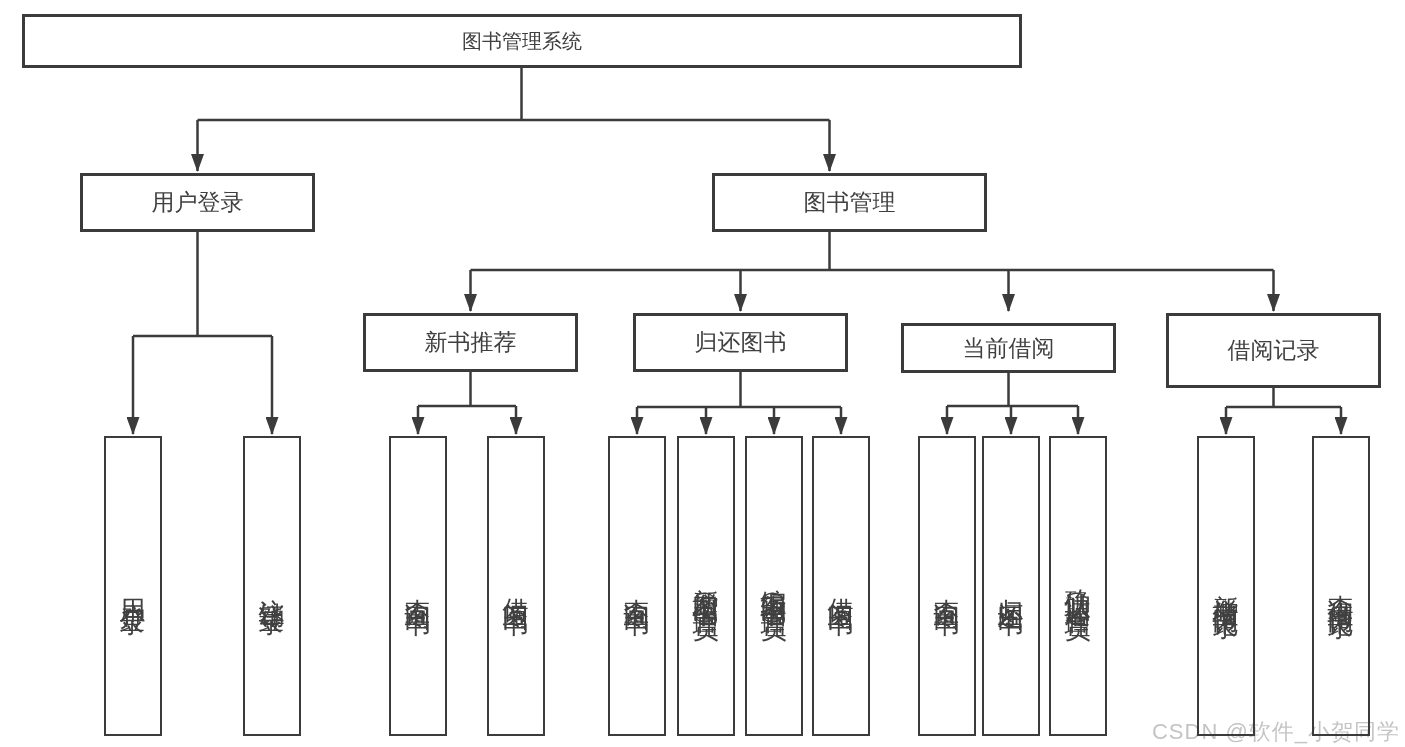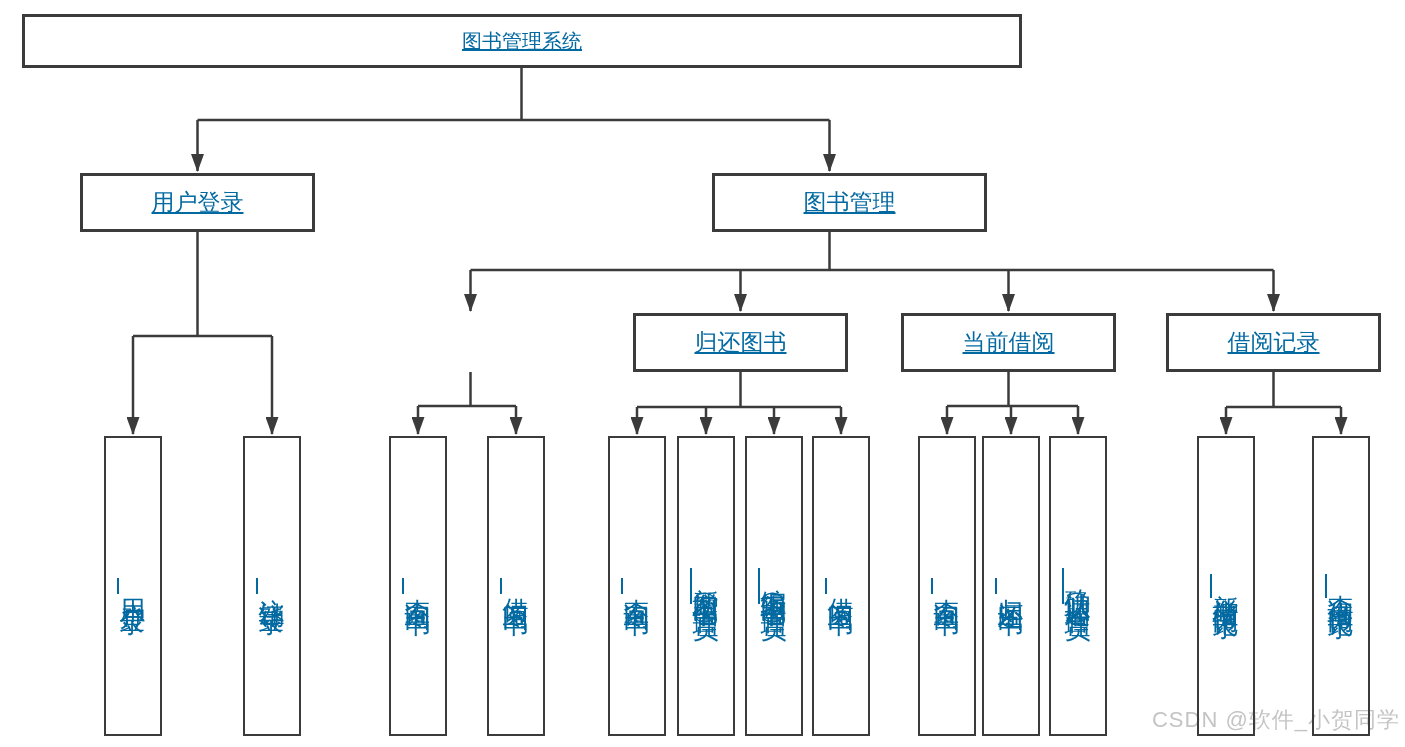--- a/index.html
+++ b/index.html
@@ -20,42 +20,41 @@
     left: 0; top: 0;
     width: 1405px;
     height: 747px;
     z-index: 1;
   }
   .node {
     position: absolute;
     box-sizing: border-box;
     background: #ffffff;
     border: 3px solid #3b3b3b;
-    color: #0369a1;
+    color: #404040;
     display: flex;
     align-items: center;
     justify-content: center;
     z-index: 2;
     white-space: nowrap;
-    text-decoration: underline;
   }
   .node.root  { font-size: 20px; }
   .node.level { font-size: 23px; }
   .node.leaf  { border-width: 2.5px; }
   .vtext {
     writing-mode: vertical-rl;
     text-orientation: mixed;
     font-size: 26px;
     letter-spacing: 4px;
     line-height: 1;
   }
   #watermark {
     position: absolute;
     right: 5px;
-    bottom: 12px;
+    bottom: 0;
     font-size: 22px;
     color: #c4c4c4;
     z-index: 3;
     mix-blend-mode: darken;
     letter-spacing: 1px;
   }
 </style>
 </head>
 <body>
 
@@ -122,27 +121,30 @@
     <span>图书管理系统</span>
   </div>
 
   <div class="node level" style="left:80px;top:173px;width:235px;height:59px">
     <span>用户登录</span>
   </div>
   <div class="node level" style="left:712px;top:173px;width:275px;height:59px">
     <span>图书管理</span>
   </div>
 
+  <div class="node level" style="left:363px;top:313px;width:215px;height:59px">
+    <span>新书推荐</span>
+  </div>
   <div class="node level" style="left:633px;top:313px;width:215px;height:59px">
     <span>归还图书</span>
   </div>
-  <div class="node level" style="left:901px;top:313px;width:215px;height:59px">
+  <div class="node level" style="left:901px;top:323px;width:215px;height:50px">
     <span>当前借阅</span>
   </div>
-  <div class="node level" style="left:1166px;top:313px;width:215px;height:59px">
+  <div class="node level" style="left:1166px;top:313px;width:215px;height:75px">
     <span>借阅记录</span>
   </div>
 
   <div class="node leaf" style="left:104px;top:436px;width:58px;height:300px">
     <span class="vtext">用户登录</span>
   </div>
   <div class="node leaf" style="left:243px;top:436px;width:58px;height:300px">
     <span class="vtext">注销登录</span>
   </div>
 

